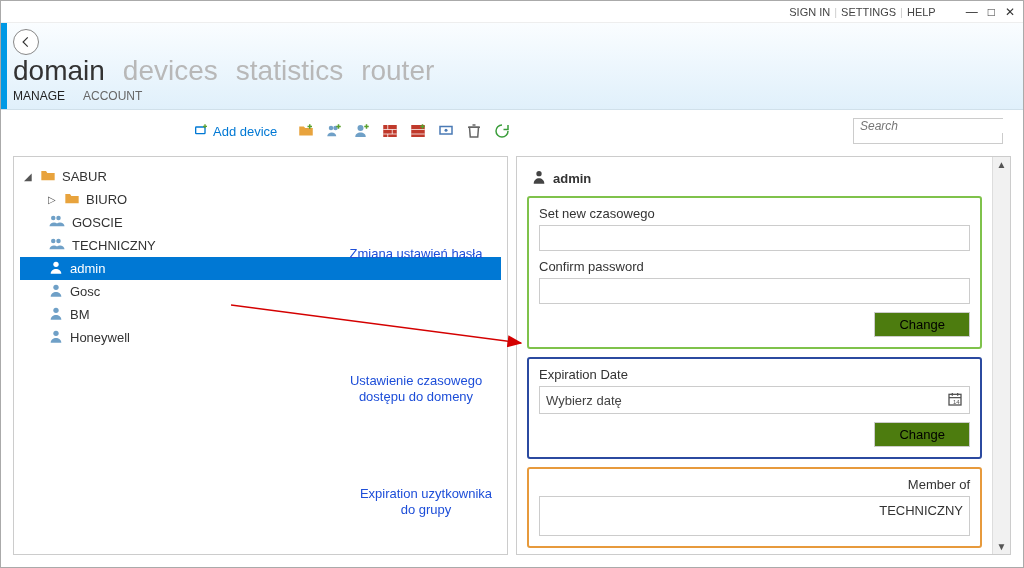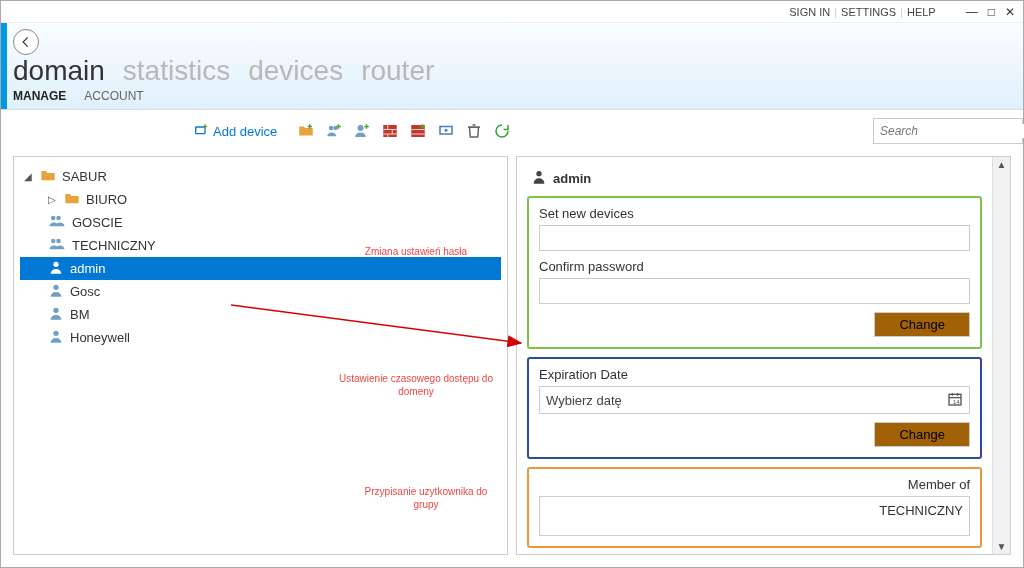--- a/index.html
+++ b/index.html
@@ -11,27 +11,27 @@
 .titlebar .links a { color: #444; text-decoration: none; cursor: pointer; }
 .win-controls { display: flex; gap: 10px; font-size: 12px; color: #333; }
 .win-controls span { cursor: pointer; }
 .header-blue { background: linear-gradient(#fafdff, #e0f0fb); border-bottom: 1px solid #d0e0ea; padding: 6px 12px 0 12px; position: relative; }
 .blue-edge { position: absolute; left: 0; top: 0; bottom: 0; width: 6px; background: #0099e5; }
 .back-btn { width: 26px; height: 26px; border: 1px solid #888; border-radius: 50%; display: flex; align-items: center; justify-content: center; background: #fff; cursor: pointer; margin-bottom: 2px; }
 .back-btn svg { width: 14px; height: 14px; }
 .nav-tabs { display: flex; gap: 18px; align-items: baseline; font-size: 28px; font-weight: 300; color: #b8b8b8; margin-top: -2px; }
 .nav-tabs .active { color: #333; }
 .sub-tabs { display: flex; gap: 18px; font-size: 12px; color: #666; margin-top: 2px; padding-bottom: 6px; }
-.sub-tabs .active { color: #222; font-weight: 700; }
-.toolbar-row { display: flex; align-items: center; padding: 8px 0 12px 12px; gap: 10px; }
+.sub-tabs .active { color: #222; font-weight: 400; }
+.toolbar-row { display: flex; align-items: center; padding: 8px 20px 12px 12px; gap: 10px; }
 .toolbar-row .spacer-left { width: 170px; }
 .add-dev { display: flex; align-items: center; gap: 4px; color: #0078d4; cursor: pointer; font-size: 13px; }
 .tb-icons { display: flex; gap: 10px; margin-left: 10px; }
 .tb-icons span { width: 18px; height: 18px; display: inline-flex; align-items: center; justify-content: center; cursor: pointer; }
-.search-wrap { margin-left: auto; display: flex; align-items: center; border: 1px solid #ccc; height: 26px; width: 150px; }
+.search-wrap { margin-left: auto; display: flex; align-items: flex-start; border: 1px solid #ccc; height: 26px; width: 150px; }
 .search-wrap input { border: none; outline: none; flex: 1; padding: 0 6px; font-size: 12px; font-style: italic; color: #888; }
 .content { flex: 1; display: flex; padding: 0 12px 12px 12px; gap: 8px; overflow: hidden; position: relative; }
 .tree-pane { width: 495px; border: 1px solid #ccc; padding: 8px 6px; overflow: auto; background: #fff; }
 .tree ul { list-style: none; }
 .tree li { padding: 3px 4px; display: flex; align-items: center; gap: 6px; cursor: pointer; font-size: 13px; }
 .tree .indent1 { padding-left: 28px; }
 .tree li.selected { background: #0078d4; color: #fff; }
 .tree .caret { width: 10px; display: inline-block; font-size: 10px; color: #555; }
 .ico-folder { color: #e8a33d; }
 .ico-user { color: #6fa0c7; }
@@ -40,26 +40,26 @@
 .right-inner { flex: 1; padding: 8px 10px; }
 .scroll-rail { width: 18px; background: #f1f1f1; border-left: 1px solid #ddd; display: flex; flex-direction: column; align-items: center; justify-content: space-between; }
 .scroll-rail .arr { font-size: 10px; color: #555; cursor: pointer; padding: 2px; }
 .panel-head { display: flex; align-items: center; gap: 6px; font-weight: 600; padding: 4px 0 8px 4px; }
 .section { border: 2px solid; border-radius: 3px; padding: 8px 10px 10px 10px; margin-bottom: 8px; }
 .sec-green { border-color: #7fc24b; }
 .sec-blue { border-color: #2b4aa0; }
 .sec-orange { border-color: #e79a3c; text-align: right; }
 .flabel { font-size: 13px; color: #333; margin-bottom: 4px; }
 .finput { width: 100%; height: 26px; border: 1px solid #ccc; padding: 0 6px; font-size: 13px; margin-bottom: 8px; background: #fff; }
-.btn-change { float: right; border: 1px solid #ccc; background: #a16207; padding: 4px 24px; font-size: 13px; cursor: pointer; }
+.btn-change { float: right; border: 1px solid #ccc; background: #4d7c0f; padding: 4px 24px; font-size: 13px; cursor: pointer; }
 .clearfix::after { content: ""; display: block; clear: both; }
 .date-row { display: flex; align-items: center; border: 1px solid #ccc; height: 28px; padding: 0 6px; margin-bottom: 8px; }
 .date-row .dtext { flex: 1; color: #444; }
 .date-row .cal { cursor: pointer; }
-.annot { position: absolute; color: #ef4444; font-size: 10px; text-align: center; pointer-events: none; line-height: 1.25; }
+.annot { position: absolute; color: #1d4ed8; font-size: 13px; text-align: center; pointer-events: none; line-height: 1.25; }
 svg.arrow { position: absolute; pointer-events: none; }
 .member-box { border: 1px solid #ccc; min-height: 40px; padding: 6px; font-size: 13px; }
 </style>
 </head>
 <body>
 
 <div class="window">
 
   <div class="titlebar">
     <div class="links">
@@ -78,22 +78,22 @@
 
   <div class="header-blue">
     <div class="blue-edge"></div>
     <div class="back-btn">
       <svg viewBox="0 0 24 24">
           <path d="M15 4l-8 8 8 8" stroke="#333" stroke-width="2" fill="none"></path>
         </svg>
     </div>
     <div class="nav-tabs">
       <span class="active">domain</span>
+      <span>devices</span>
       <span>statistics</span>
-      <span>devices</span>
       <span>router</span>
     </div>
     <div class="sub-tabs">
       <span class="active">MANAGE</span>
       <span>ACCOUNT</span>
     </div>
   </div>
 
   <div class="toolbar-row">
     <div class="spacer-left"></div>
@@ -237,21 +237,21 @@
       <div class="right-inner">
         <div class="panel-head">
           <span><svg width="16" height="16" viewBox="0 0 24 24">
                 <circle cx="12" cy="7" r="4" fill="#444"></circle>
                 <path d="M4 22c0-5 4-8 8-8s8 3 8 8" fill="#444"></path>
               </svg></span>
           <span>admin</span>
         </div>
 
         <div class="section sec-green clearfix">
-          <div class="flabel">Set new devices</div>
+          <div class="flabel">Set new czasowego</div>
           <input class="finput" type="password" style="">
           <div class="flabel">Confirm password</div>
           <input class="finput" type="password" style="">
           <button class="btn-change">Change</button>
         </div>
 
         <div class="section sec-blue clearfix">
           <div class="flabel">Expiration Date</div>
           <div class="date-row">
             <span class="dtext">Wybierz datę</span>
@@ -272,21 +272,21 @@
         </div>
       </div>
       <div class="scroll-rail">
         <span class="arr">▲</span>
         <span class="arr">▼</span>
       </div>
     </div>
 
     <div class="annot" style="left:330px; top:90px; width:170px;">Zmiana ustawień hasła</div>
     <div class="annot" style="left:330px; top:217px; width:170px;">Ustawienie czasowego dostępu do domeny</div>
-    <div class="annot" style="left:350px; top:330px; width:150px;">Przypisanie uzytkownika do grupy</div>
+    <div class="annot" style="left:350px; top:330px; width:150px;">Expiration uzytkownika do grupy</div>
 
     <svg class="arrow" style="left:230px; top:145px;" width="295" height="50">
       <defs>
           <marker id="ah" markerWidth="10" markerHeight="8" refX="9" refY="4" orient="auto">
             <path d="M0,0 L10,4 L0,8 z" fill="#d40000"></path>
           </marker>
         </defs>
       <line x1="0" y1="4" x2="290" y2="42" stroke="#d40000" stroke-width="1.5" marker-end="url(#ah)"></line>
     </svg>
 

